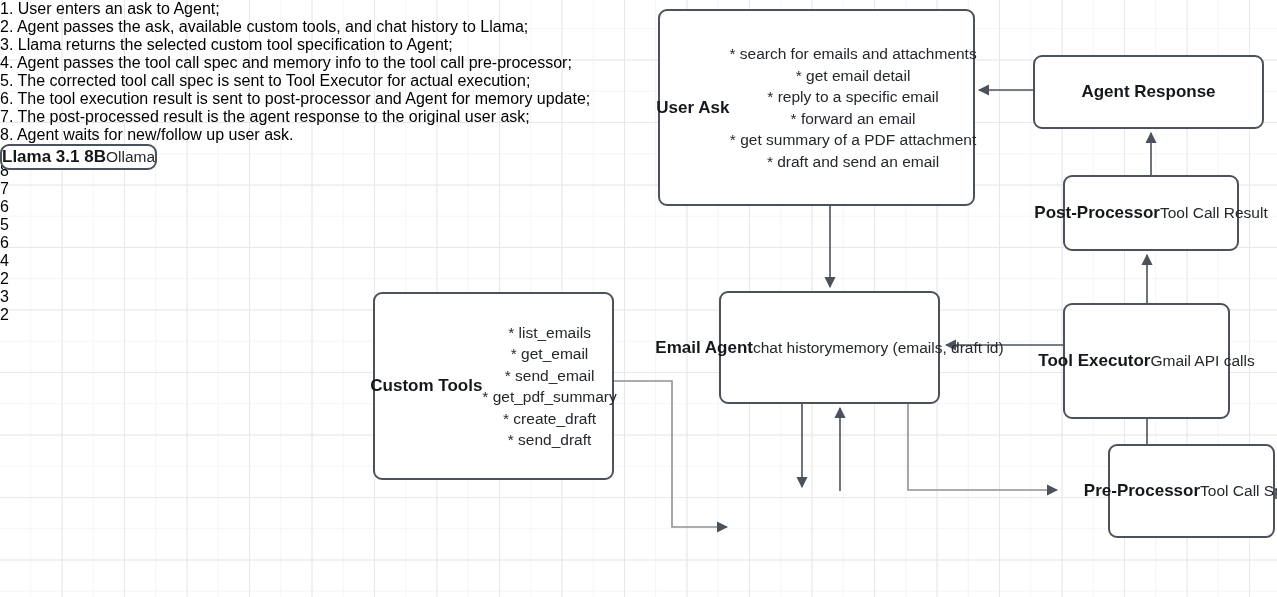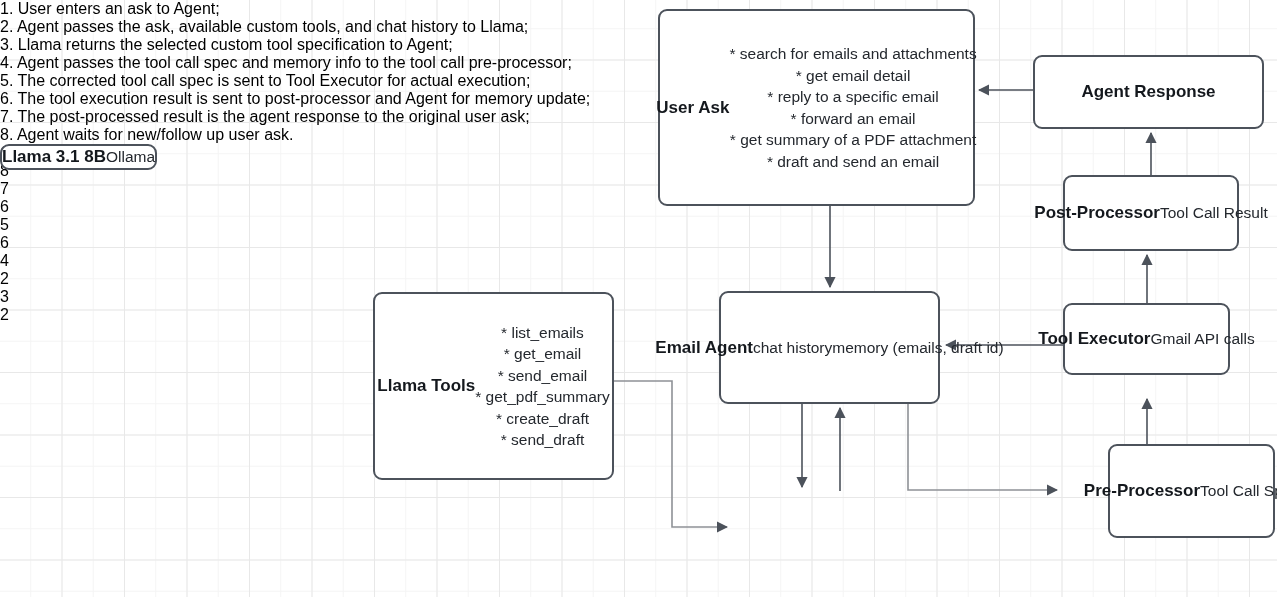--- a/index.html
+++ b/index.html
@@ -66,21 +66,21 @@
     font-size: 15.5px;
     line-height: 21.5px;
     color: #24282e;
   }
   .node .bullets div { white-space: nowrap; }
 
   
   #node-user-ask      { left: 658px;  top: 9px;   width: 317px; height: 197px; }
   #node-agent-response{ left: 1033px; top: 55px;  width: 231px; height: 74px;  }
   #node-post-processor{ left: 1063px; top: 175px; width: 176px; height: 76px;  }
-  #node-tool-executor { left: 1063px; top: 303px; width: 167px; height: 72px;  }
+  #node-tool-executor { left: 1063px; top: 303px; width: 167px; height: 116px;  }
   #node-pre-processor { left: 1063px; top: 444px; width: 167px; height: 94px; margin-left: 45px;  }
   #node-email-agent   { left: 719px;  top: 291px; width: 221px; height: 113px; }
   #node-custom-tools  { left: 373px;  top: 292px; width: 241px; height: 188px; }
   #node-llama         { left": 0; }
   #node-llama         { left: 733px;  top: 491px; width: 152px; height: 90px;  }
 
   #legend {
     position: absolute;
     left: 12px;
     top: 44px;
@@ -174,21 +174,21 @@
     <div class="sub">Tool Call Spec</div>
   </div>
 
   <div class="node" id="node-email-agent">
     <div class="title">Email Agent</div>
     <div class="sub">chat history</div>
     <div class="sub">memory (emails, draft id)</div>
   </div>
 
   <div class="node" id="node-custom-tools">
-    <div class="title">Llama Tools</div>
+    <div class="title">Custom Tools</div>
     <div class="bullets">
       <div>* list_emails</div>
       <div>* get_email</div>
       <div>* send_email</div>
       <div>* get_pdf_summary</div>
       <div>* create_draft</div>
       <div>* send_draft</div>
     </div>
   </div>
 

